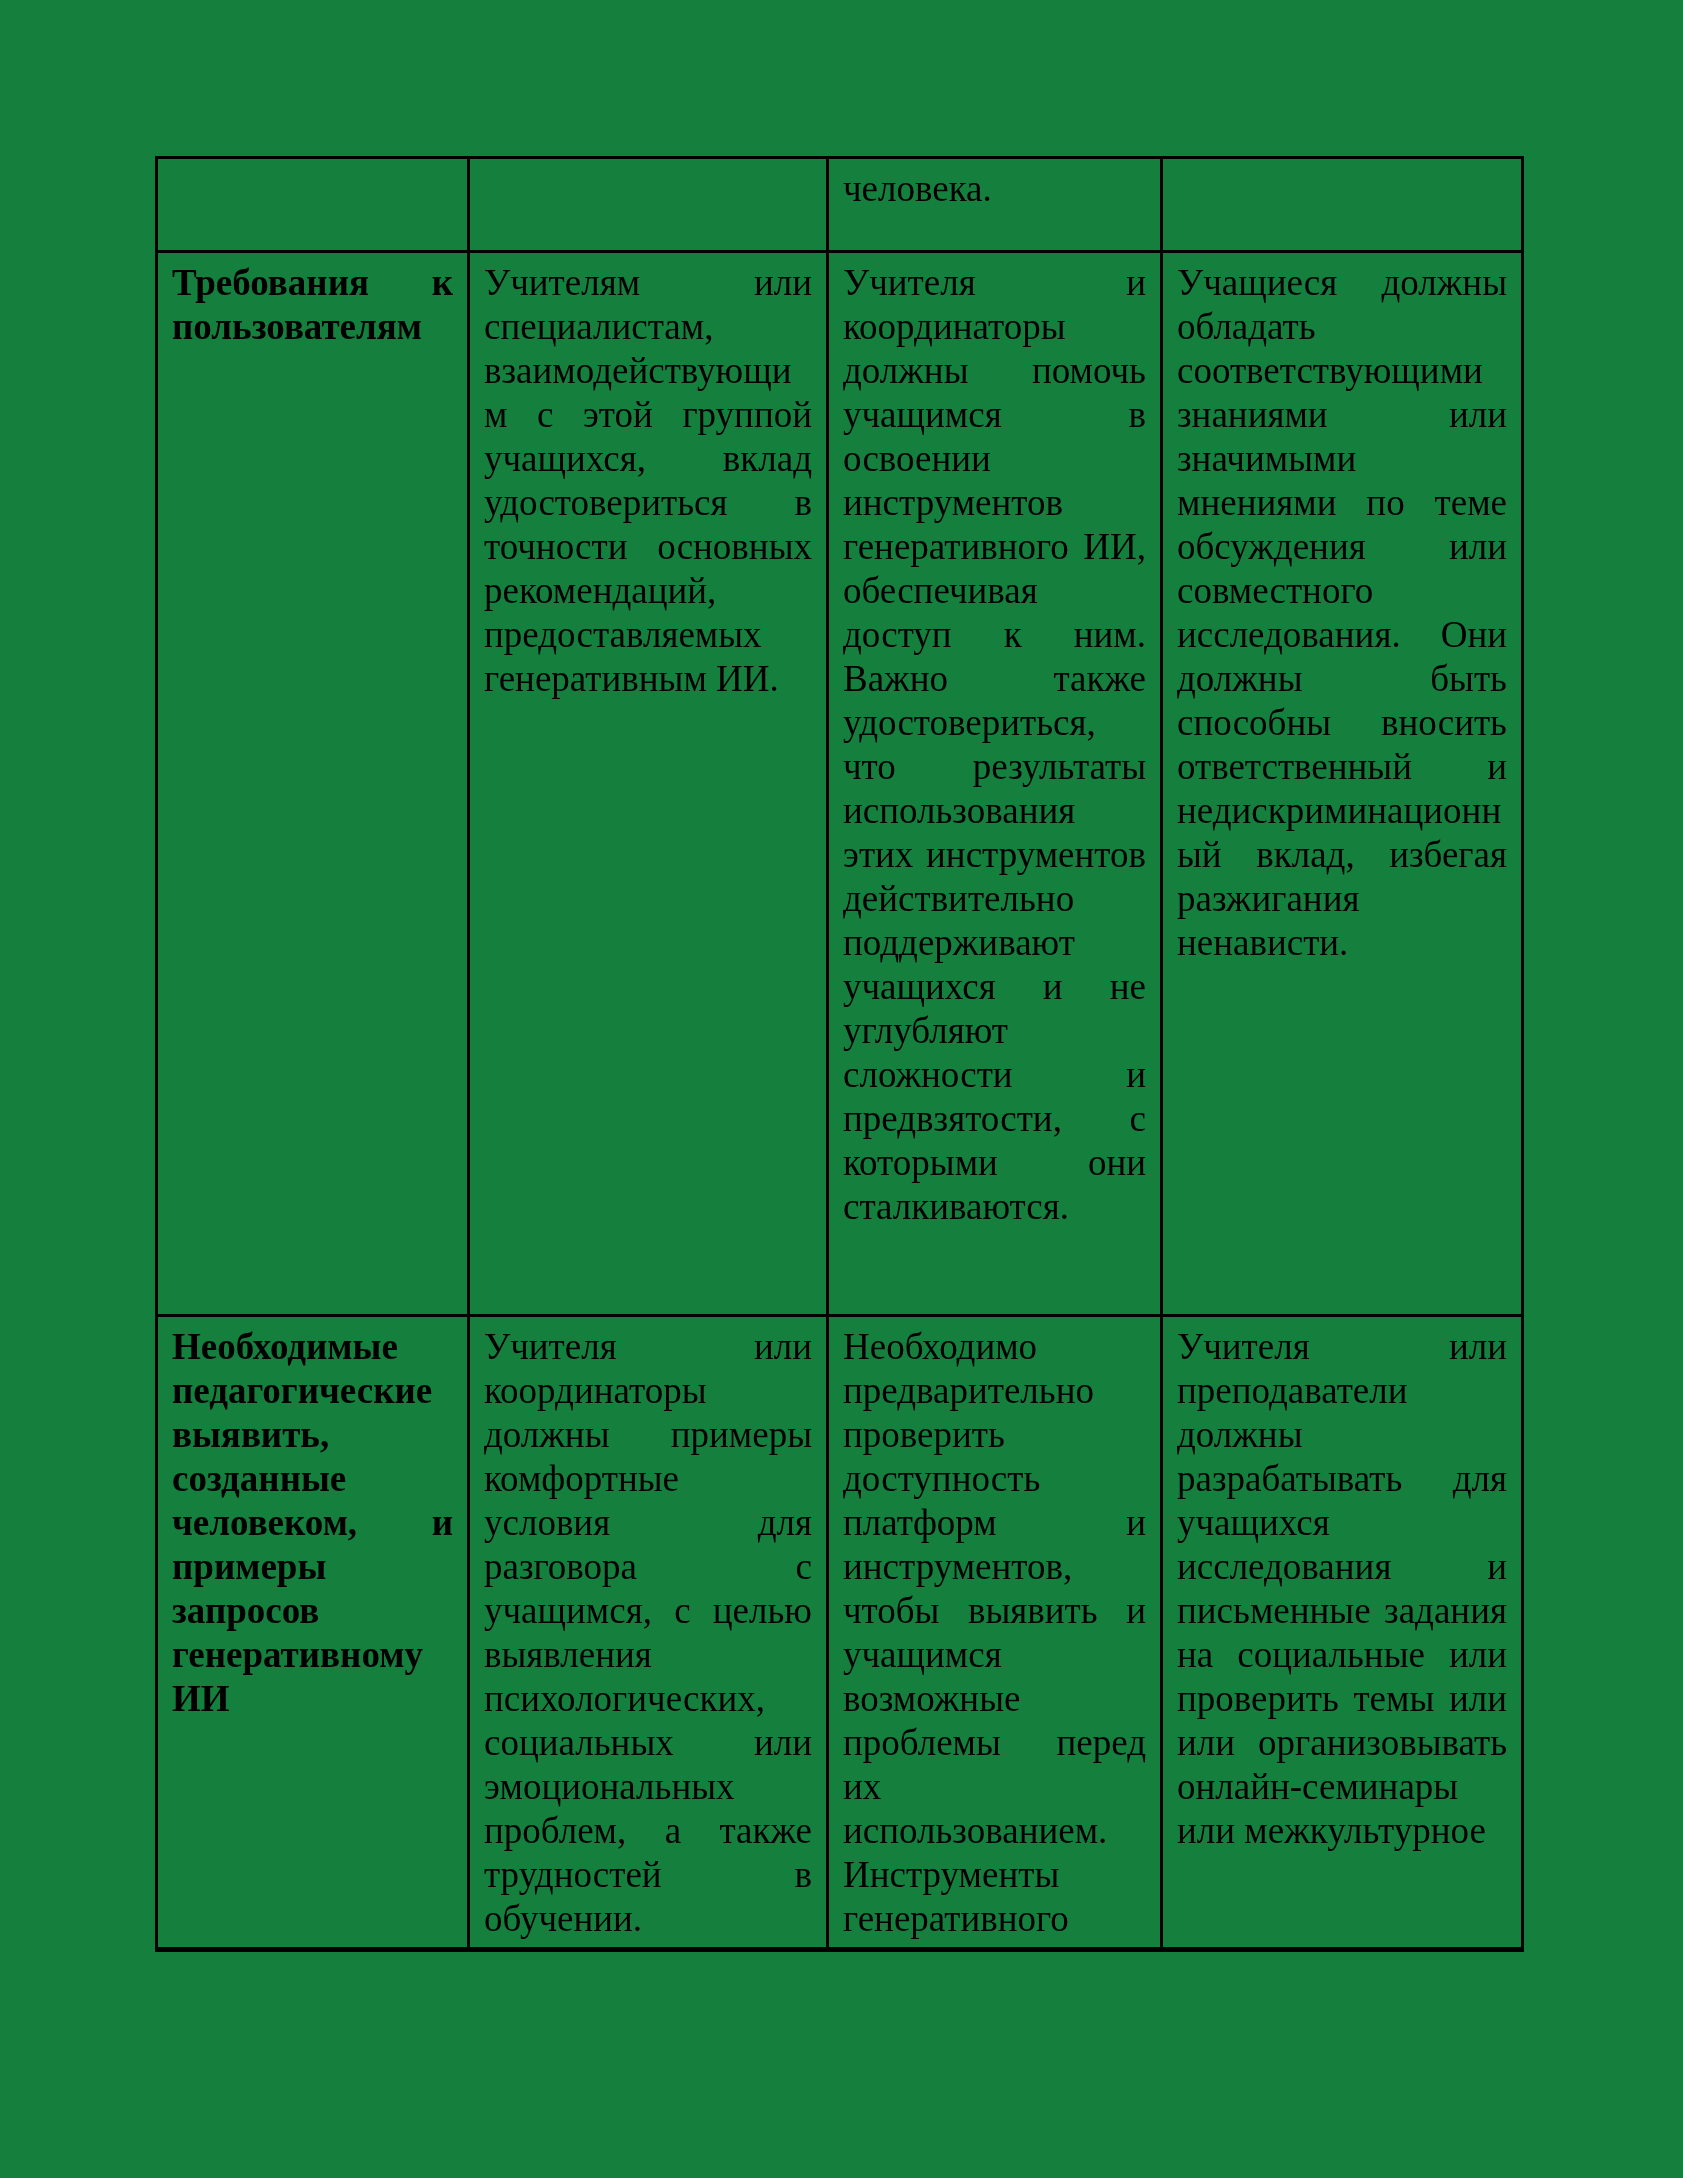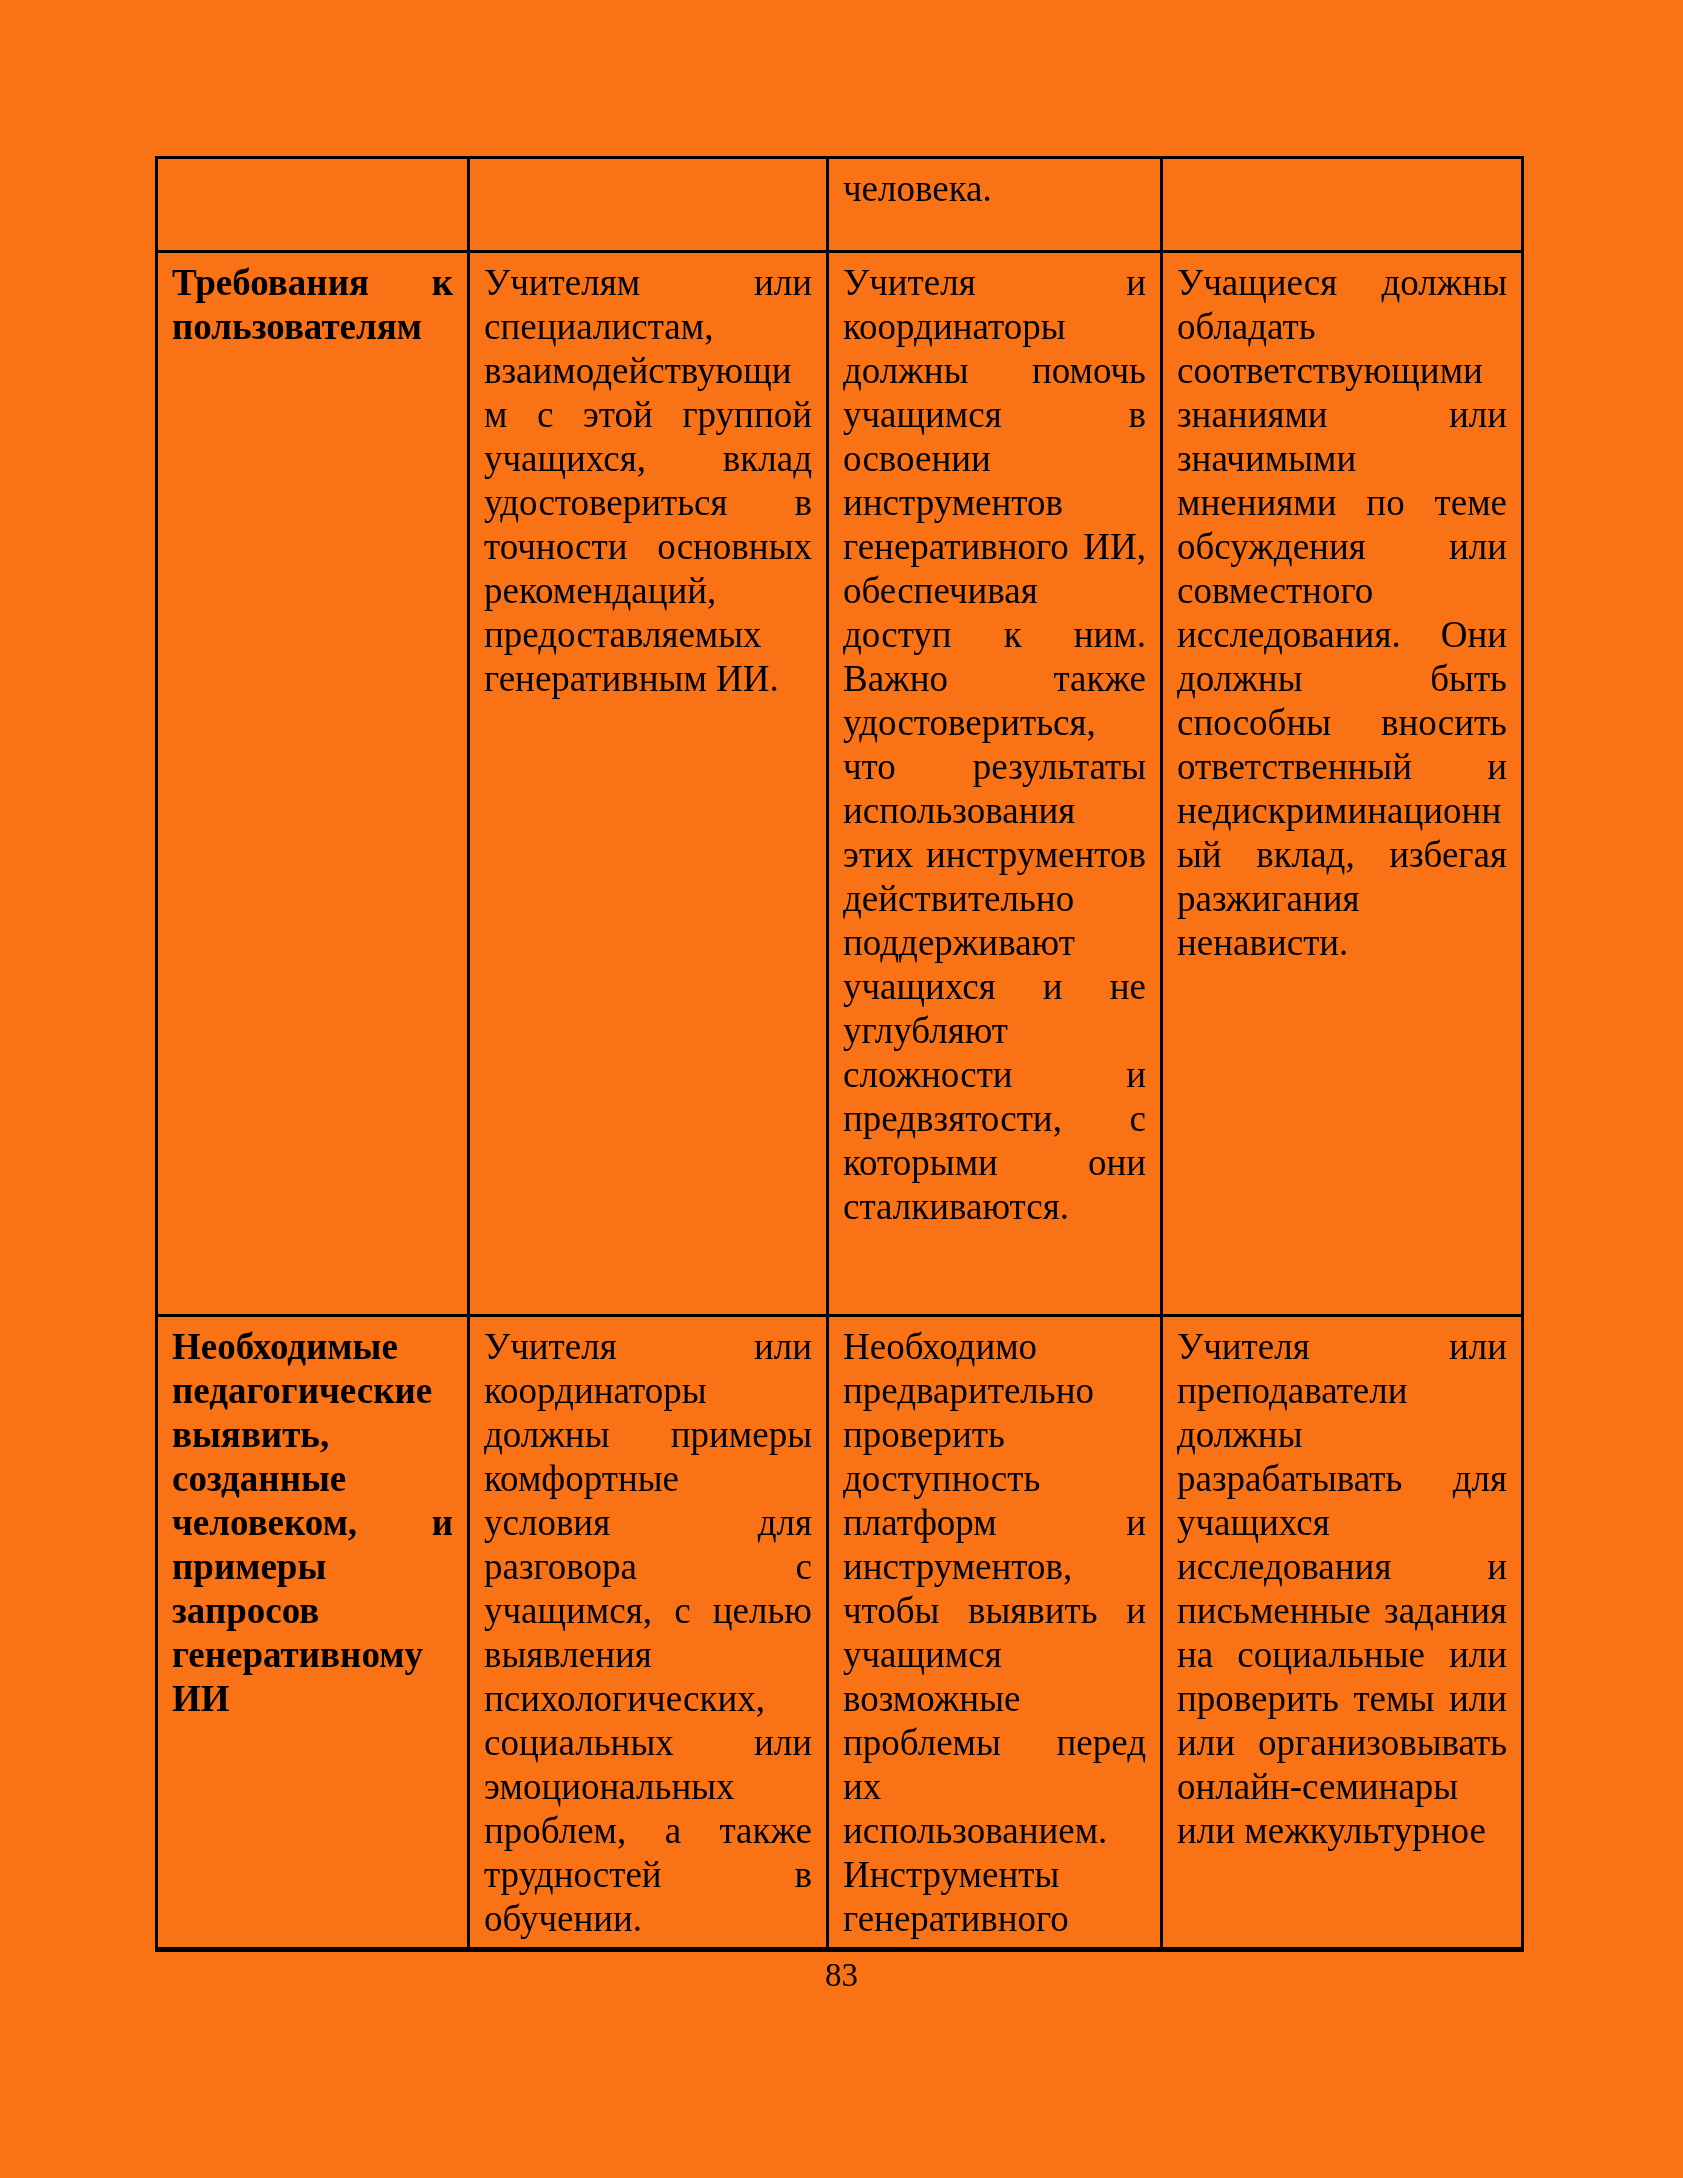--- a/index.html
+++ b/index.html
@@ -4,21 +4,21 @@
 <style>
   html, body {
     margin: 0;
     padding: 0;
     background: #ffffff;
   }
   .page {
     position: relative;
     width: 1683px;
     height: 2178px;
-    background: #f97316;
+    background: #15803d;
     color: #000000;
     font-family: "Liberation Serif", "DejaVu Serif", serif;
     overflow: hidden;
   }
   table.doc-table {
     position: absolute;
     left: 155px;
     top: 156px;
     width: 1366px;
     border-collapse: collapse;
@@ -109,16 +109,15 @@
         <td>
           <span class="cell-text">Необходимо предварительно проверить доступность платформ и инструментов, чтобы выявить и учащимся возможные проблемы перед их использованием. Инструменты генеративного</span>
         </td>
         <td>
           <span class="cell-text">Учителя или преподаватели должны разрабатывать для учащихся исследования и письменные задания на социальные или проверить темы или или организовывать онлайн-семинары или межкультурное</span>
         </td>
       </tr>
     </tbody>
   </table>
 
-  <div class="page-number">83</div>
 
 </div>
 
 
 </body></html>

